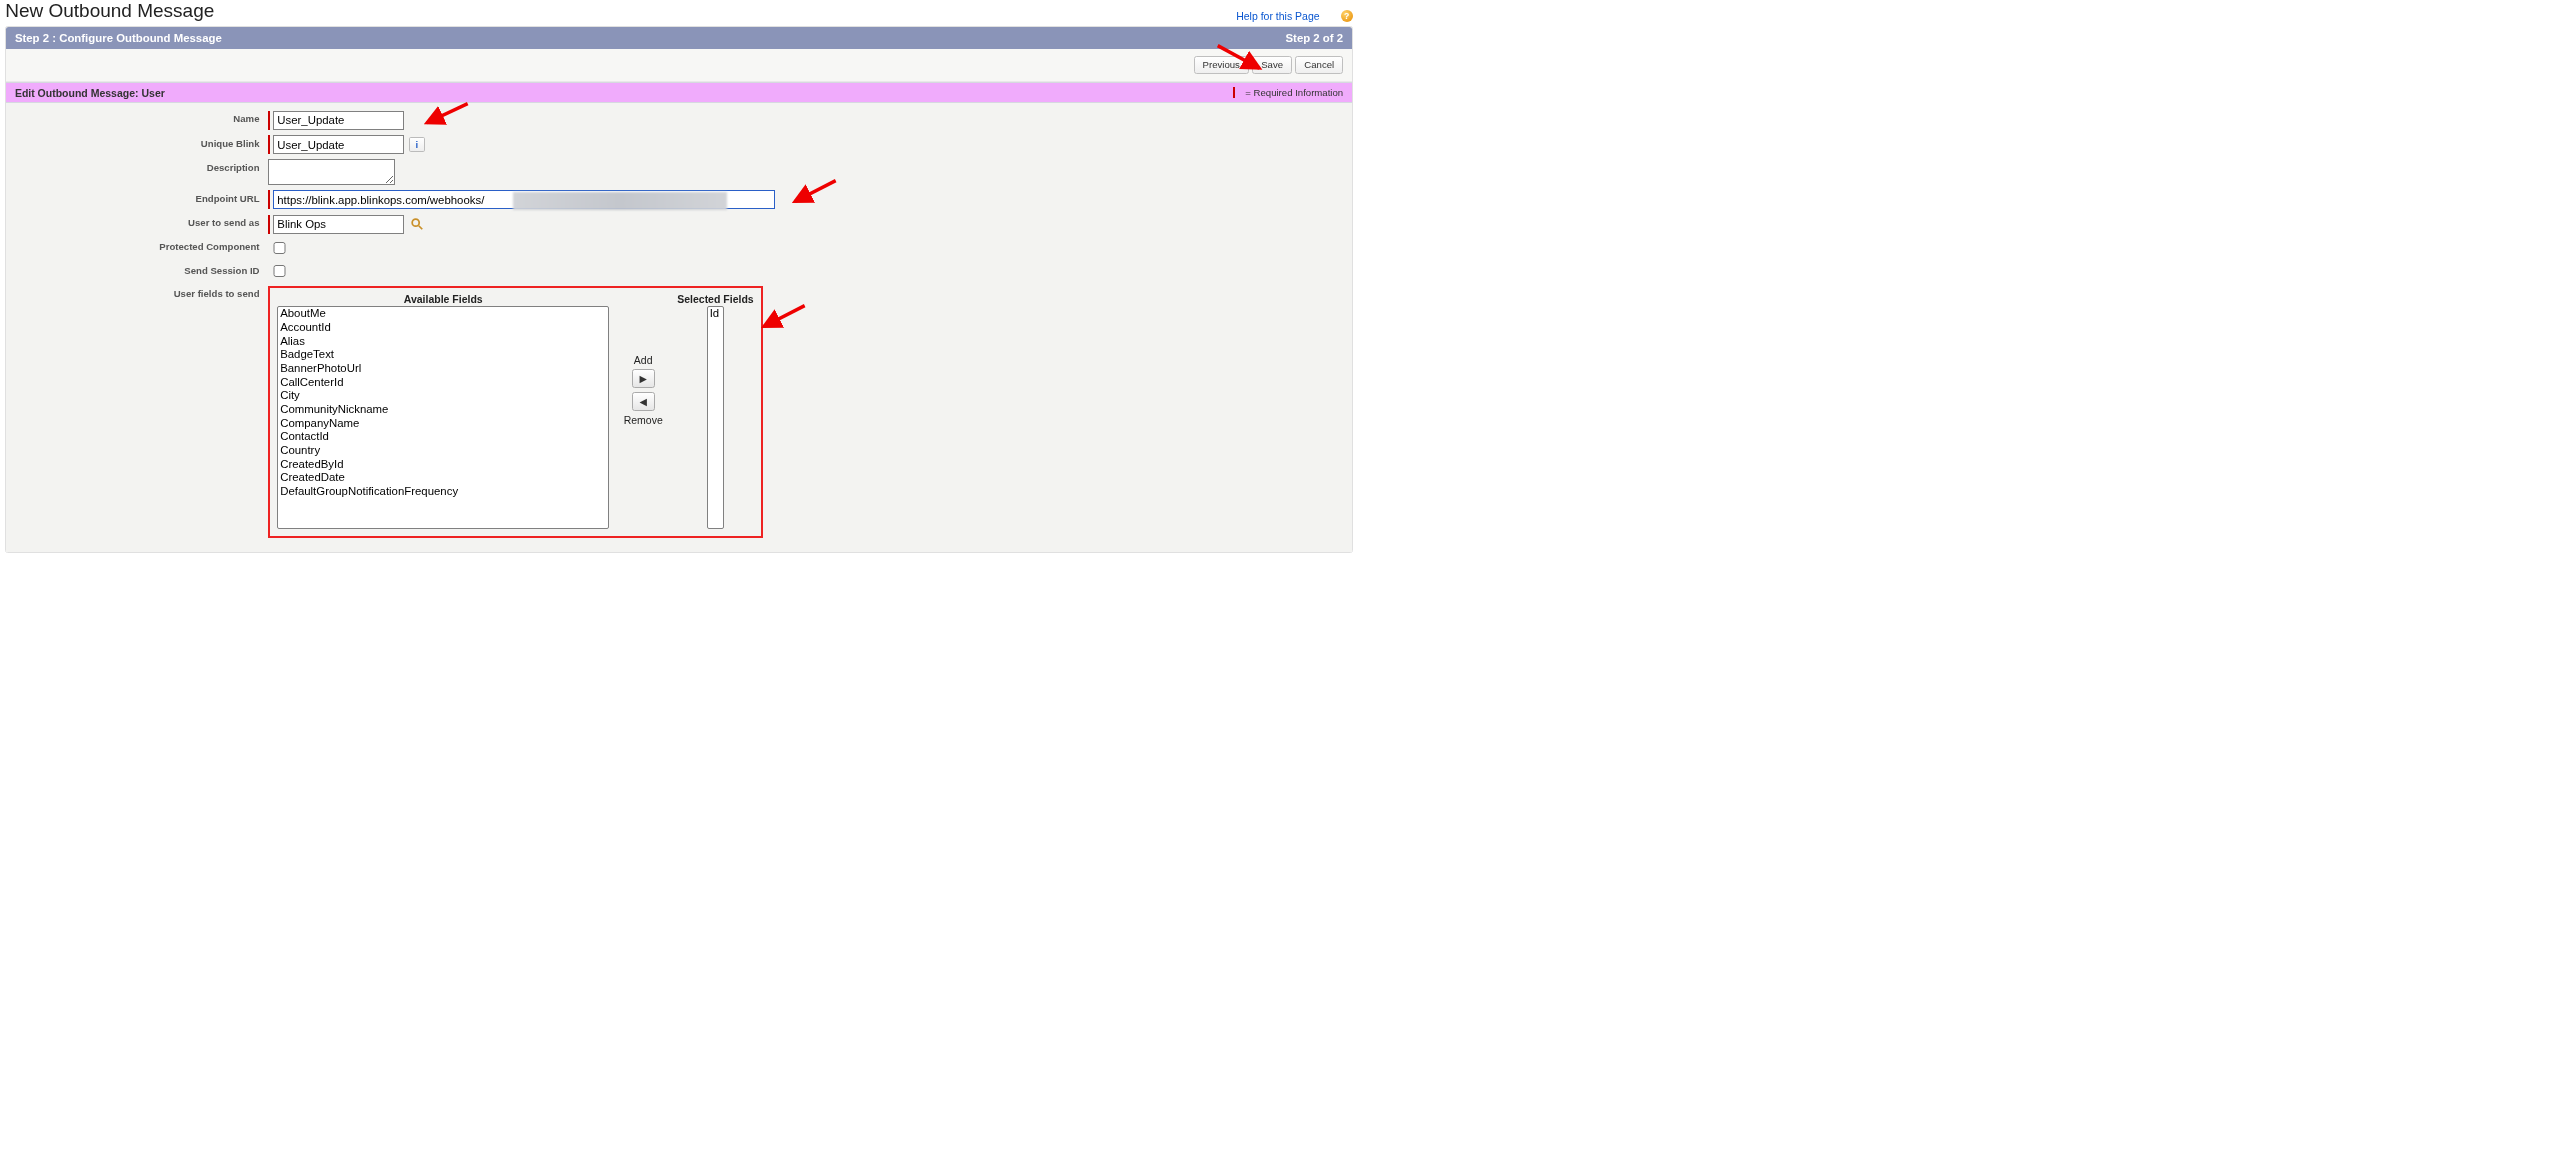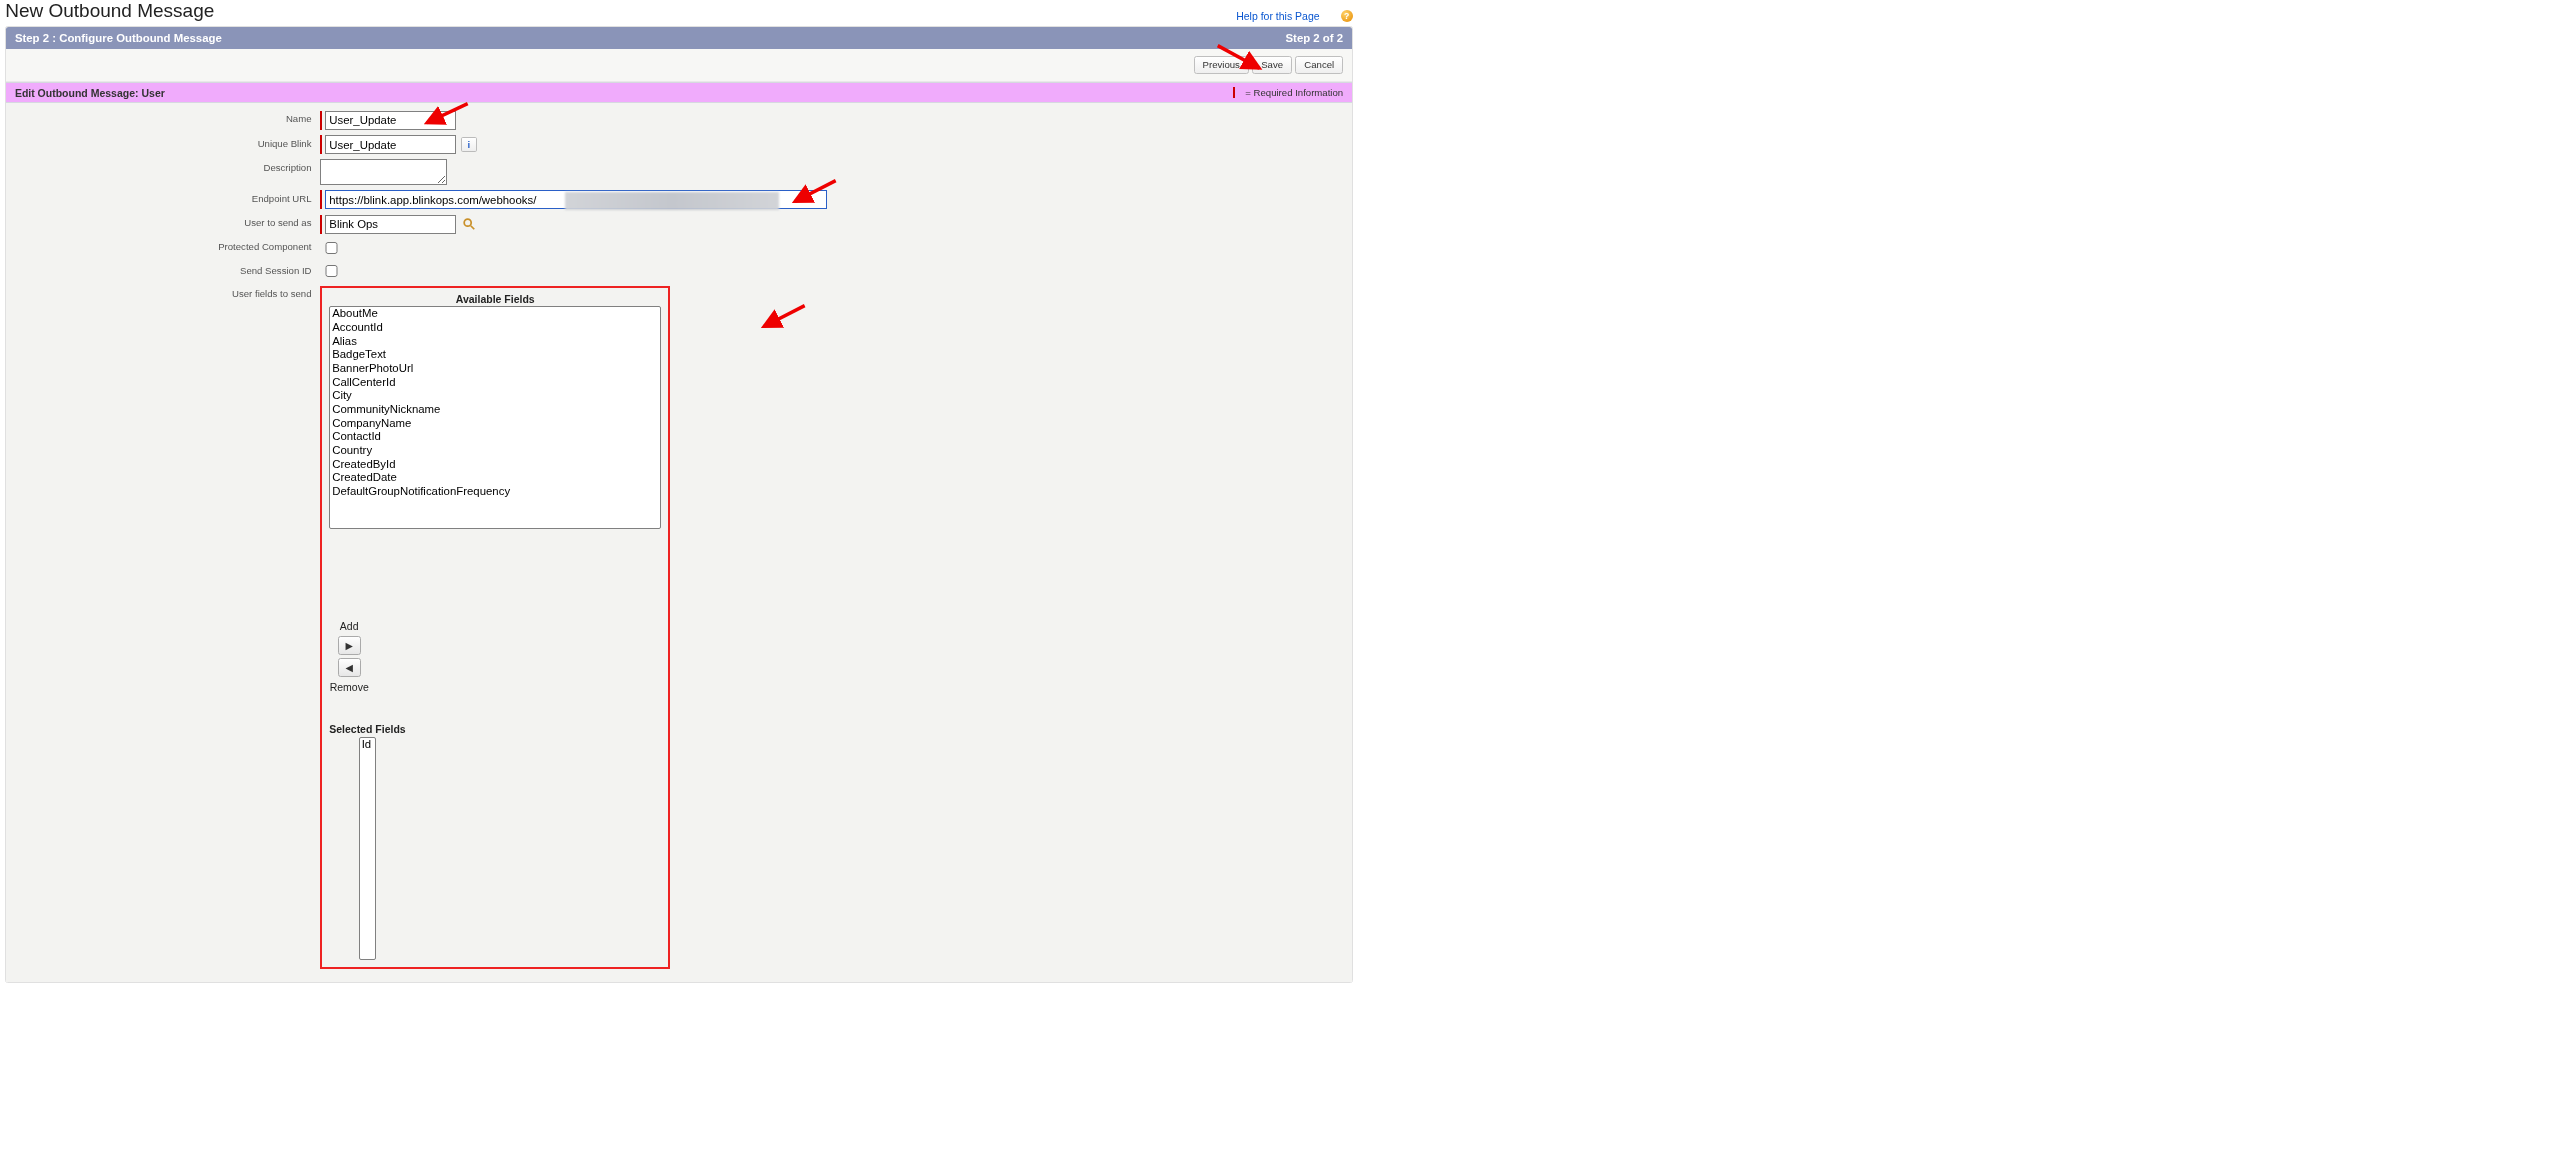--- a/index.html
+++ b/index.html
@@ -112,26 +112,26 @@
   .form-body {
     background: #f3f3f1;
     padding: 5.2px 0 10.5px 0;
   }
   .form-row {
     display: flex;
     align-items: flex-start;
     padding: 2.6px 0;
   }
   .form-label {
-    width: 314px;
+    width: 262px;
     text-align: right;
     padding-right: 8.7px;
     padding-top: 2.6px;
     font-size: 9.6px;
-    font-weight: normal;
+    font-weight: bold;
     color: #555;
   }
   .form-cell {
     display: flex;
     align-items: center;
     gap: 5.2px;
   }
   .req-left {
     border-left: 2.6px solid #c00;
     padding-left: 2.6px;
@@ -175,25 +175,24 @@
     cursor:pointer;
   }
   .chk {
     width:12.2px;height:12.2px;
     margin-left: 5.2px;
   }
   
   .picklist-wrap {
     display: flex;
     align-items: flex-start;
-    gap: 30px;
+    gap: 14px;
     border: 2.6px solid #e22;
     padding: 5.2px 7px 7px 7px;
     position: relative;
-    flex-direction: column;
   }
   .pick-col {
     display:flex;
     flex-direction:column;
     align-items:center;
   }
   .pick-title {
     font-weight:bold;
     font-size:10.5px;
     margin-bottom:1.7px;

